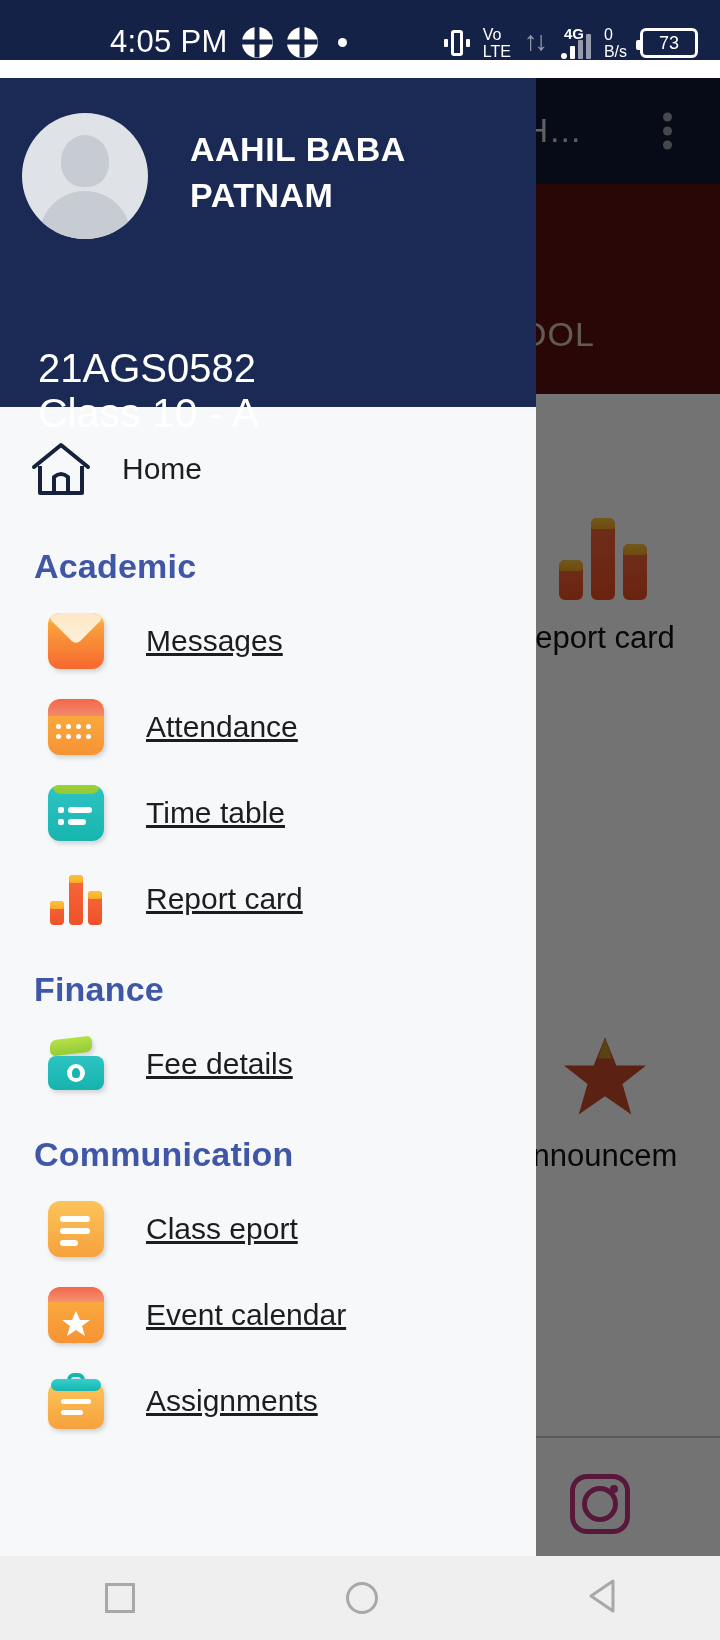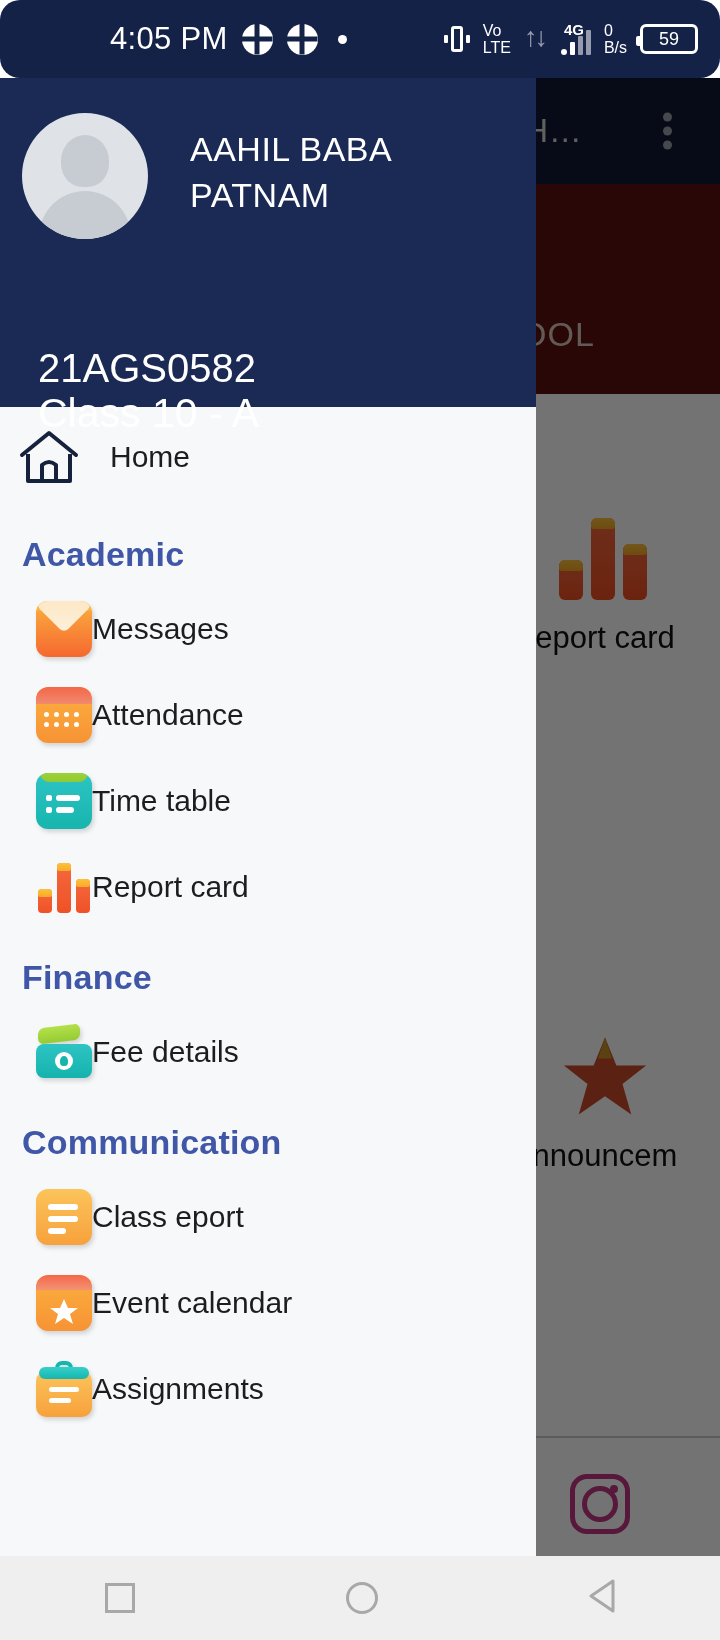--- a/index.html
+++ b/index.html
@@ -6,25 +6,24 @@
   html,body { width:720px; height:1640px; }
   body {
     font-family:"Liberation Sans", sans-serif;
     background:#ffffff;
     position:relative;
     overflow:hidden;
   }
 
   
   .status-bar {
-    position:absolute; top:0; left:0; width:720px; height:78px;
+    position:absolute; top:0; left:0; width:720px; height:60px;
     background:#152247;
-    display:flex; align-items:center;
+    display:flex; align-items:flex-end;
     color:#ffffff;
-    border-radius:20px;
   }
   .sb-left { display:flex; align-items:center; gap:14px; margin-left:110px; }
   .sb-time { font-size:31px; letter-spacing:.3px; }
   .sb-clover { width:31px; height:31px; position:relative; }
   .sb-clover::before, .sb-clover::after {
     content:""; position:absolute; background:#fff;
   }
   .sb-clover::before {
     width:31px; height:31px; border-radius:50%;
   }
@@ -113,40 +112,40 @@
   .avatar {
     position:absolute; left:22px; top:35px; width:126px; height:126px; border-radius:50%;
     background:#dfe3e8; overflow:hidden;
   }
   .avatar .head { position:absolute; left:50%; top:22px; transform:translateX(-50%);
       width:48px; height:52px; border-radius:50% 50% 45% 45%; background:#c7ccd3; }
   .avatar .body { position:absolute; left:50%; bottom:-14px; transform:translateX(-50%);
       width:92px; height:62px; border-radius:46px 46px 0 0; background:#c7ccd3; }
   .stu-name {
     position:absolute; left:190px; top:48px; width:330px;
-    color:#ffffff; font-size:34px; line-height:46px; letter-spacing:.5px;
+    color:#ffffff; font-size:34px; line-height:46px; letter-spacing:.5px;font-weight:bold;
   }
   .stu-id { position:absolute; left:38px; top:268px; color:#ffffff; font-size:40px; }
   .stu-class { position:absolute; left:38px; top:312px; color:#ffffff; font-size:41px; }
 
-  .drawer-body { padding:0; }
+  .drawer-body { padding:12px; }
   .drawer-row {
     display:flex; align-items:center; height:86px; padding-left:26px;
   }
   .drawer-row .label { font-size:30px; color:#1d1d1f; }
   .row-home { height:100px; padding-left:18px; }
   .row-home .label { margin-left:30px; font-size:30px; }
   .ic-home { width:62px; height:56px; display:block; }
 
   .section-title {
     font-size:34px; font-weight:bold; color:#4056a7;
     padding:28px 0 12px 22px; letter-spacing:.2px;
   }
   .row-item { display:flex; align-items:center; height:86px; padding-left:36px; }
-  .row-item .label { font-size:30px; color:#1d1d1f; }
+  .row-item .label { margin-left:42px; font-size:30px; color:#1d1d1f;text-decoration:underline; }
 
   .ic { width:56px; height:56px; position:relative; flex:0 0 56px;
         filter:drop-shadow(2px 3px 2px rgba(0,0,0,.14)); }
 
   
   .ic-mail { border-radius:12px; background:linear-gradient(180deg,#fbb040,#f5682f); overflow:hidden; }
   .ic-mail::before { content:""; position:absolute; left:0; top:0; width:56px; height:10px;
       background:linear-gradient(180deg,#fcc544,#fbb040); }
   .ic-mail::after { content:""; position:absolute; left:50%; top:-16px; transform:translateX(-50%) rotate(45deg);
       width:40px; height:40px; background:linear-gradient(135deg,#fde2b8,#fdf0da); border-radius:6px; }
@@ -421,21 +420,21 @@
           <b></b>
           <b></b>
           <b></b>
         </span>
     </span>
     <span class="sb-rate">
       <span>0</span><br>
       <span>B/s</span>
     </span>
     <span class="sb-batt">
-      <span>59</span>
+      <span>73</span>
     </span>
   </div>
 </div>
 
 <div class="navbar">
   <span class="nav-sq"></span>
   <span class="nav-ci"></span>
   <span>
     <svg width="26" height="34" viewBox="0 0 26 34">
       <polygon points="24,2 24,32 2,17" fill="none" stroke="#a8a8a8" stroke-width="3" stroke-linejoin="round"></polygon>

